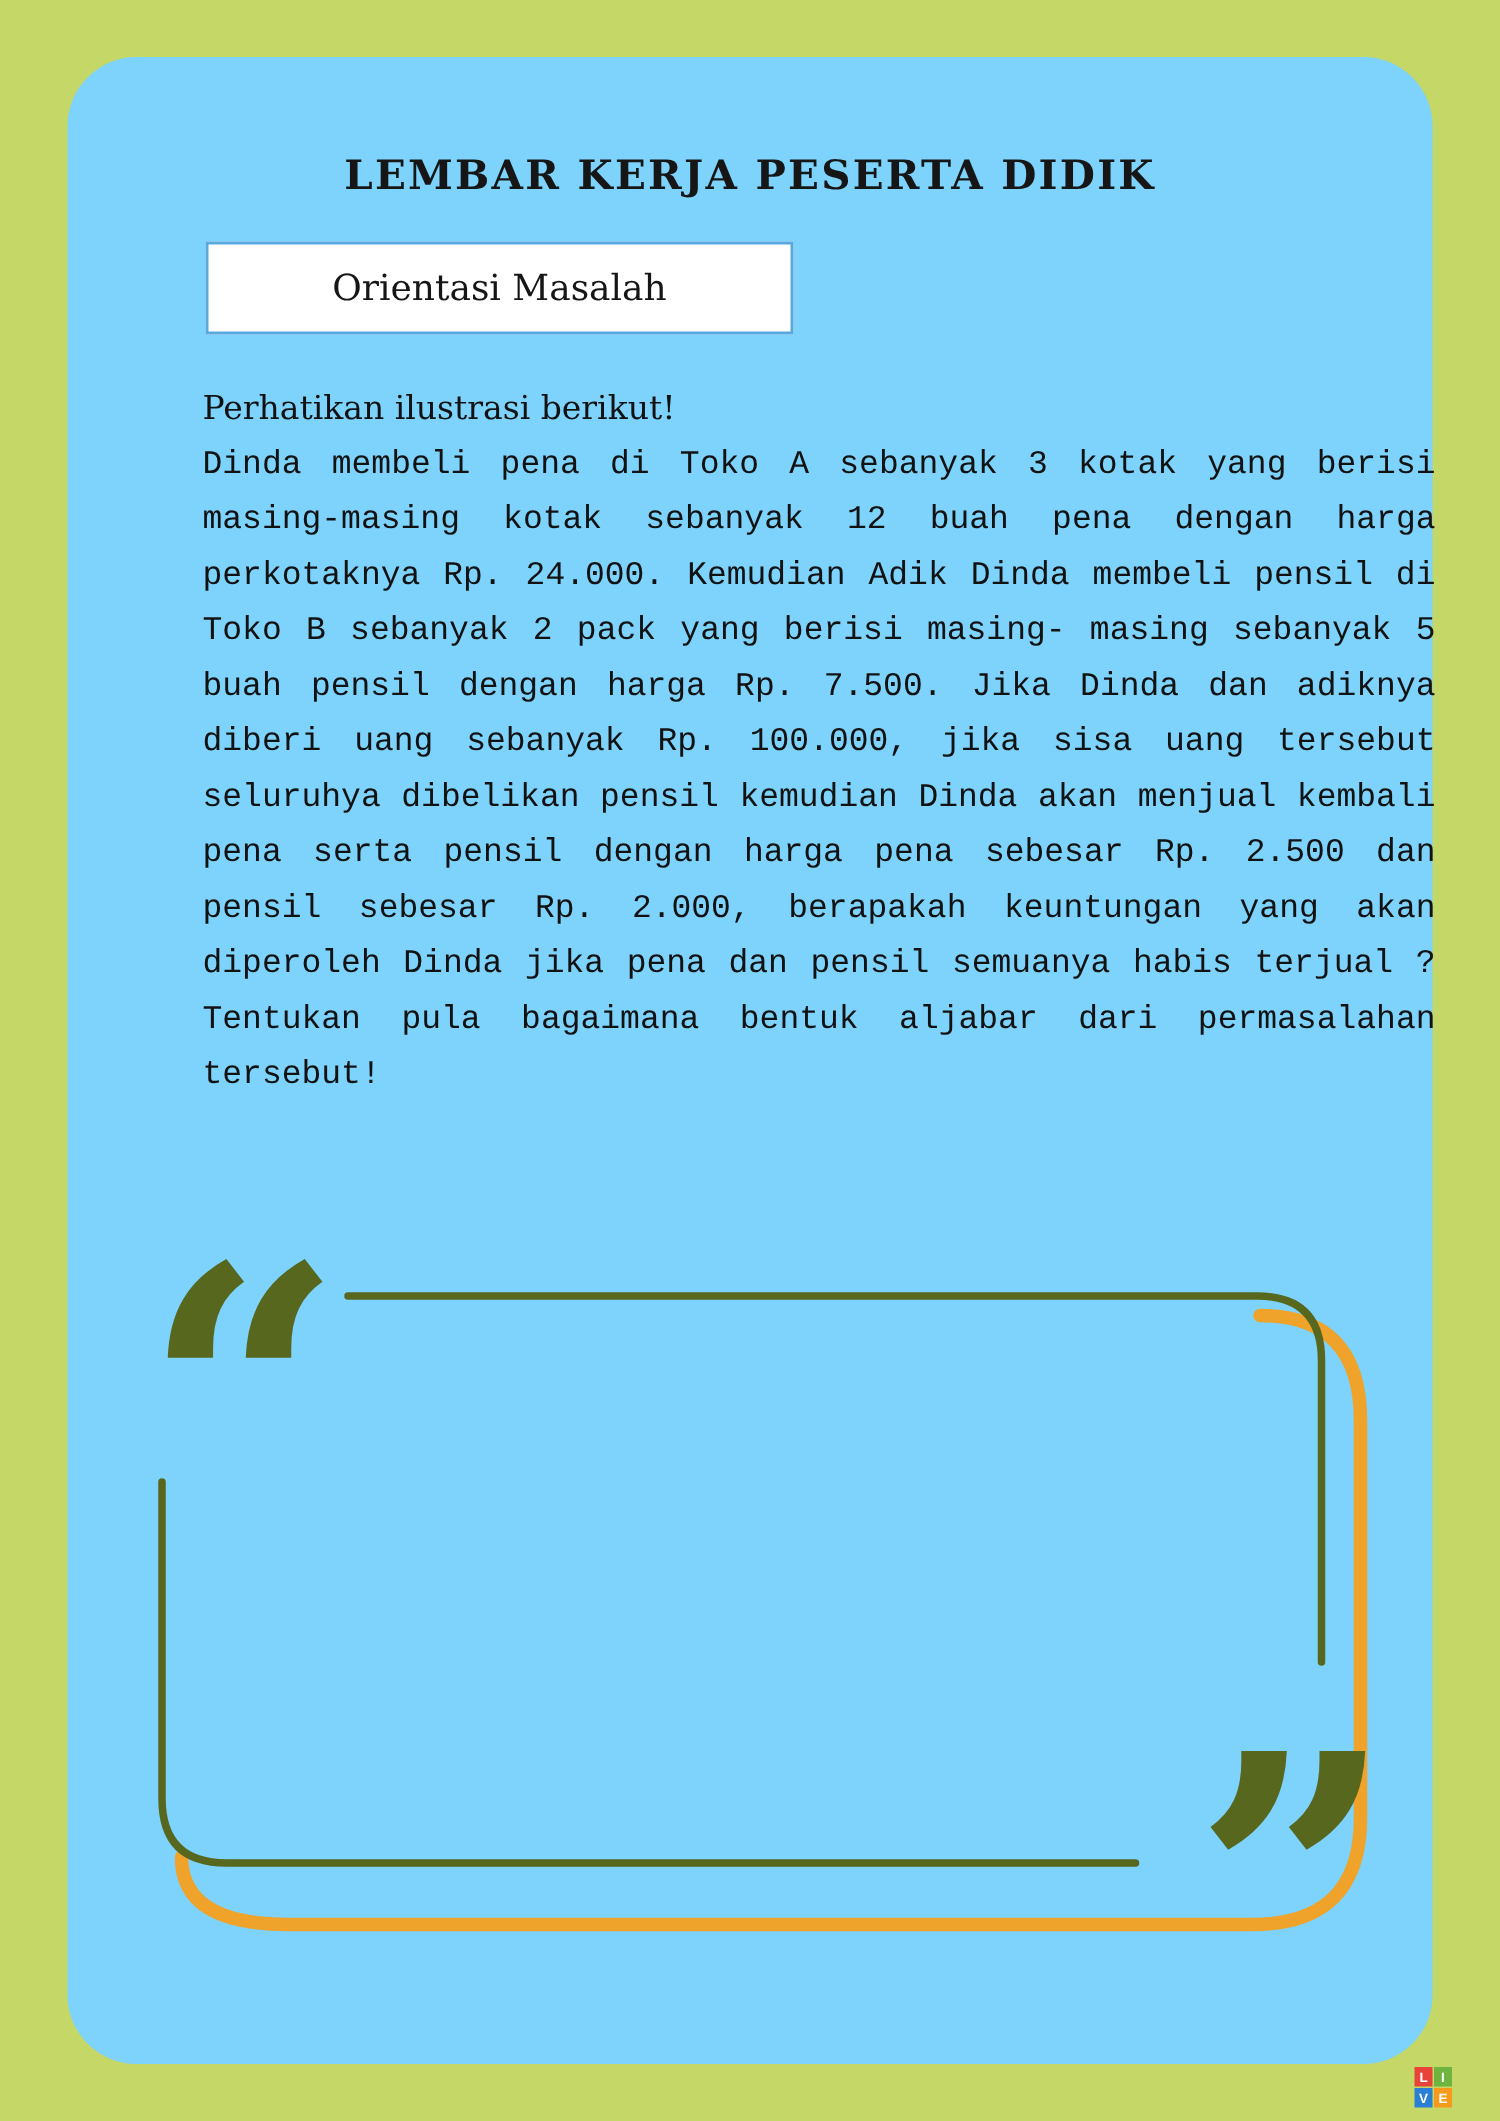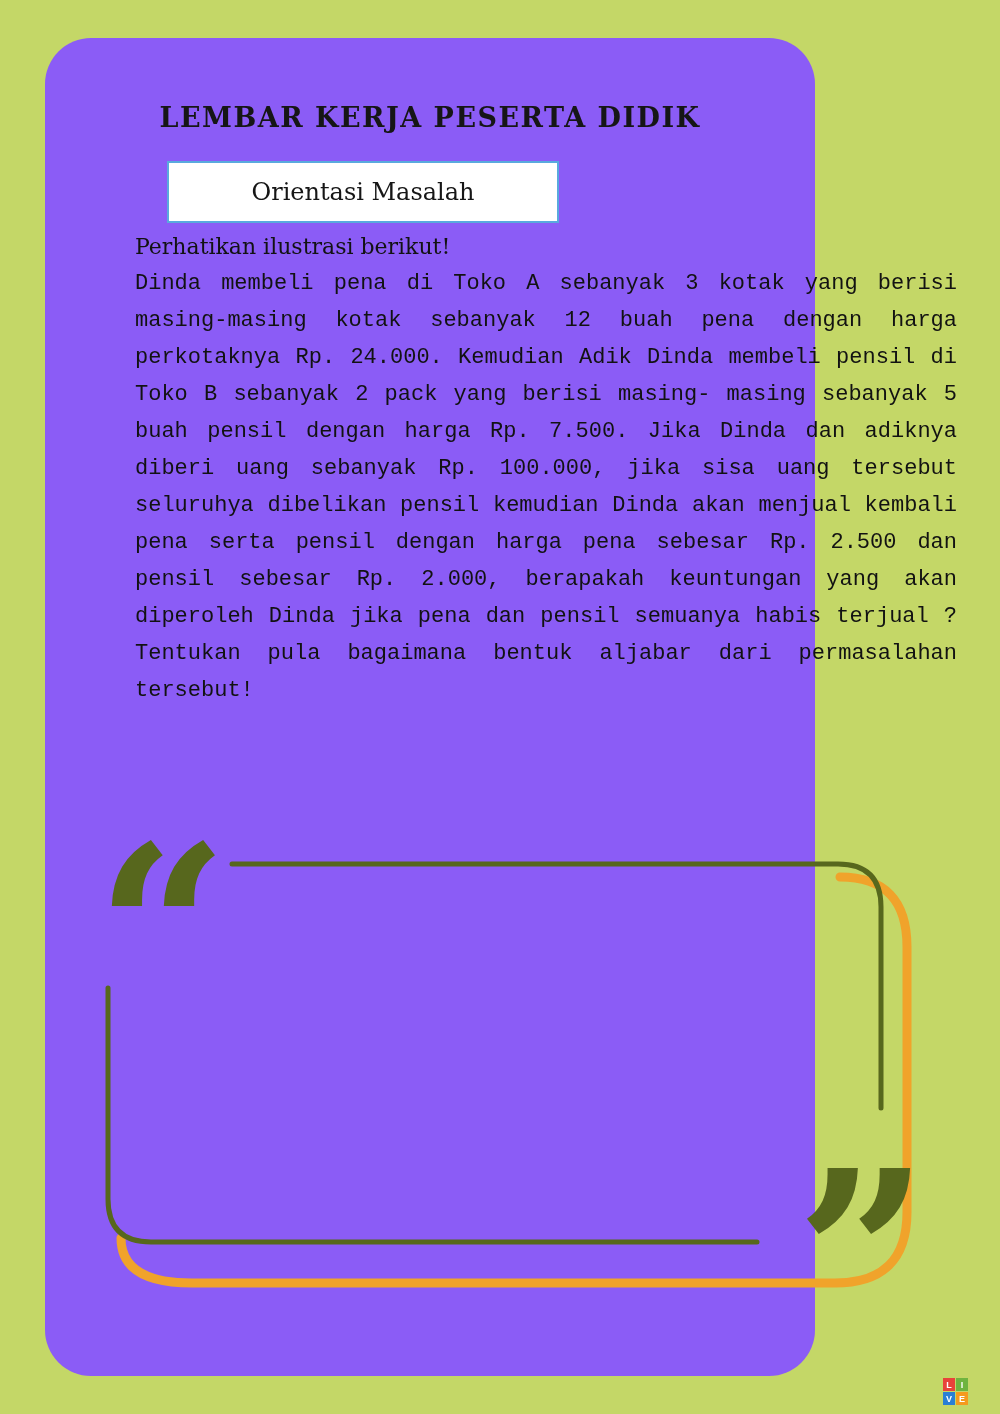--- a/index.html
+++ b/index.html
@@ -9,22 +9,22 @@
   .page {
     position: relative;
     width: 1000px;
     height: 1414px;
     background: #c4d767;
     overflow: hidden;
   }
   .card {
     position: absolute;
     left: 45px; top: 38px;
-    width: 770px; height: 1338px;
-    background: #8b5cf6;
+    width: 910px; height: 1338px;
+    background: #7dd3fc;
     border-radius: 46px;
   }
   .title {
     position: absolute;
     left: 0; top: 64px; width: 100%;
     text-align: center;
     font-size: 27px;
     font-weight: bold;
     letter-spacing: 1.5px;
     color: #161616;
@@ -33,32 +33,32 @@
     position: absolute;
     width: 392px; height: 62px;
     background: #ffffff;
     border: 2px solid #59a9de;
     display: flex;
     align-items: center;
     justify-content: center;
     font-size: 24px;
     color: #161616;
   }
-  .box1 { left: 92px; top: 123px; margin-left: 30px; }
+  .box1 { left: 92px; top: 123px; }
   .box2 { left: 92px; top: 630px; }
 
   .text-block {
     position: absolute;
     left: 90px;
     width: 822px;
     font-size: 22px;
     line-height: 37px;
     color: #121212;
   }
-  .intro-block { top: 190px; }
+  .intro-block { top: 216px; }
   .problem { text-align: justify; font-family: Liberation Mono, monospace; }
   .prompt-block { top: 722px; text-align: justify; }
 
   .frame-svg {
     position: absolute;
     left: 0; top: 0;
     pointer-events: none;
   }
   .quote {
     position: absolute;

